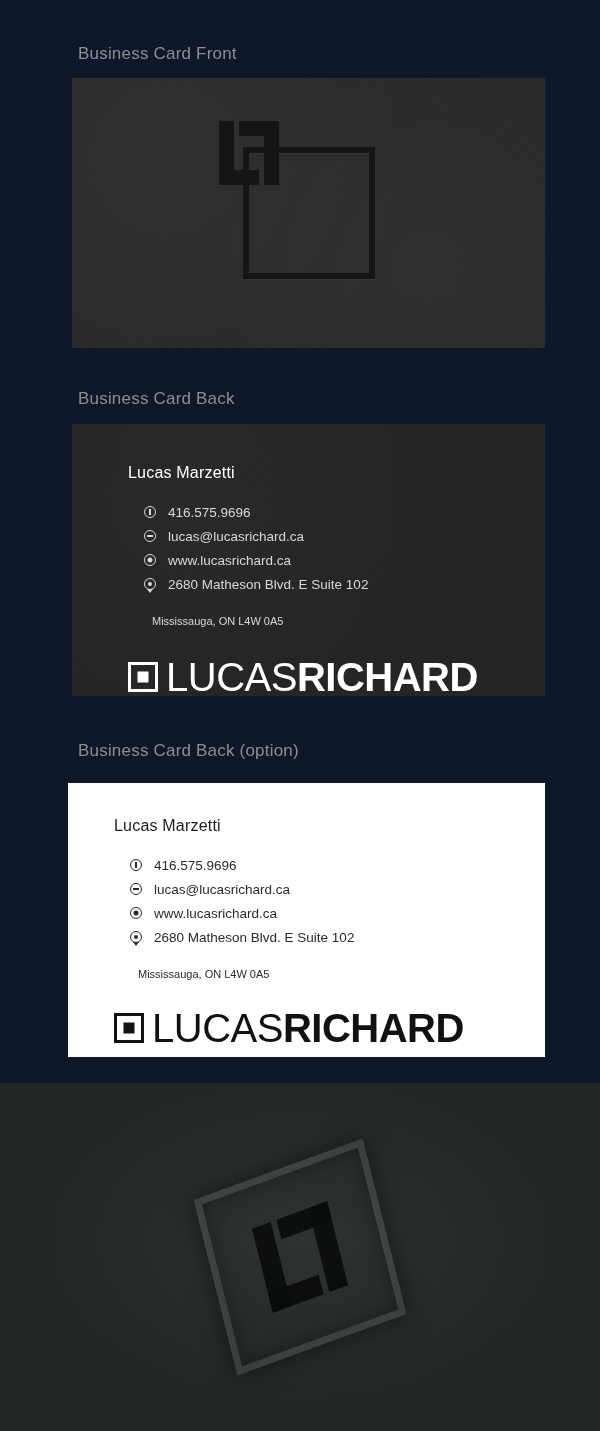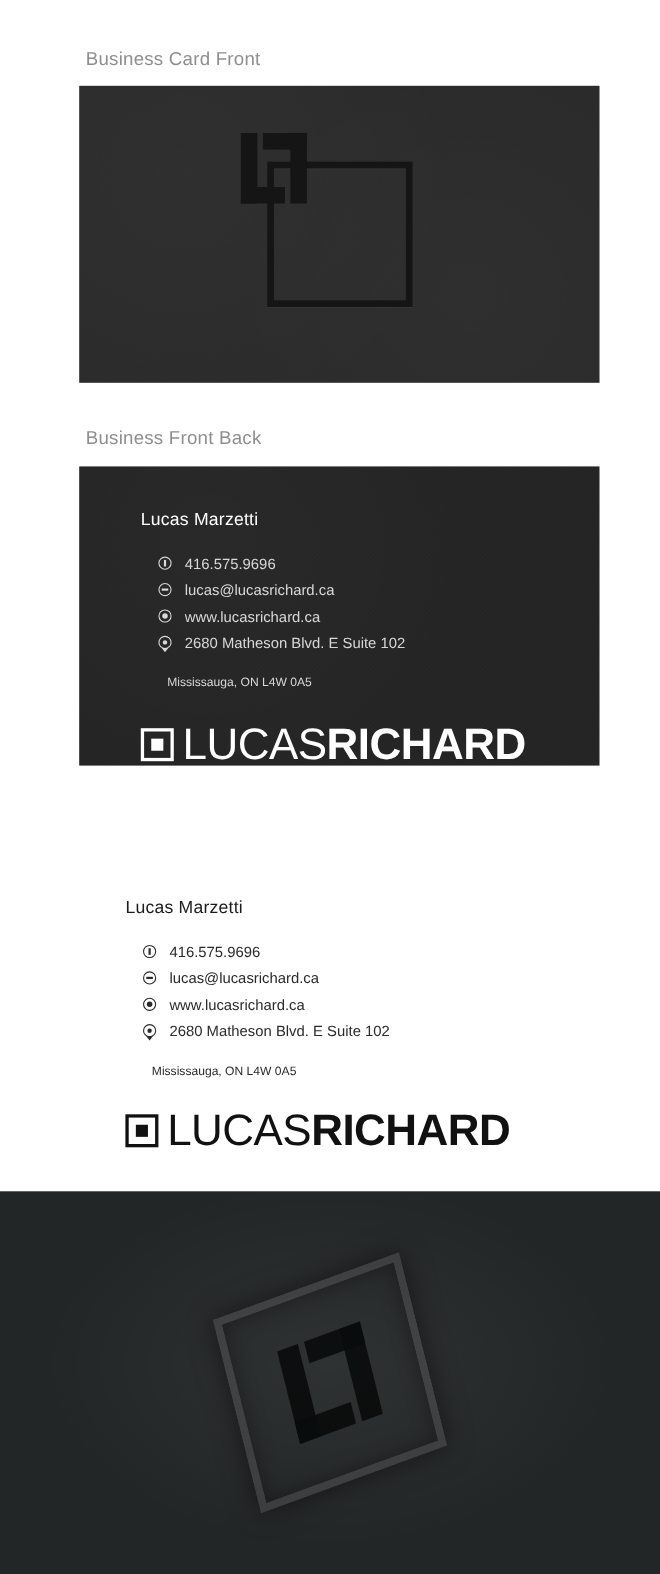--- a/index.html
+++ b/index.html
@@ -5,21 +5,21 @@
   * { box-sizing: border-box; }
   html, body { margin: 0; padding: 0; }
   body {
     width: 600px;
     height: 1431px;
     background: #eaeaea;
     font-family: "Liberation Sans", sans-serif;
     overflow: hidden;
   }
 
-  .page { position: relative; width: 600px; height: 1431px; background: #ffffff; }
+  .page { position: relative; width: 600px; height: 1431px; background: #0f172a; }
 
   .section-label {
     color: #8e8e8e;
     font-size: 17px;
     font-weight: 400;
     letter-spacing: 0.2px;
     padding-left: 78px;
   }
 
   
@@ -247,21 +247,21 @@
     <div class="emboss-logo">
       <div class="emboss-inner mono">
         <span class="l-stem"></span>
         <span class="l-foot"></span>
         <span class="r-stem"></span>
         <span class="r-top"></span>
       </div>
     </div>
   </div>
 
-  <div class="section-label lbl-back">Business Front Back</div>
+  <div class="section-label lbl-back">Business Card Back</div>
 
   <div class="card-back-dark">
     <div class="noise"></div>
     <div class="card-inner">
       <div class="person-name">Lucas Marzetti</div>
       <ul class="contact-list">
         <li class="contact-row">
           <span class="ci ci-phone"></span>
           <span>416.575.9696</span>
         </li>
@@ -282,20 +282,21 @@
 
       <div class="wordmark">
         <span class="wm-badge"></span>
         <span class="wm-text">
           <span class="wm-light">LUCAS</span><span class="wm-bold">RICHARD</span>
         </span>
       </div>
     </div>
   </div>
 
+  <div class="section-label lbl-opt">Business Card Back (option)</div>
 
   <div class="card-back-light">
     <div class="card-inner">
       <div class="person-name">Lucas Marzetti</div>
       <ul class="contact-list">
         <li class="contact-row">
           <span class="ci ci-phone"></span>
           <span>416.575.9696</span>
         </li>
         <li class="contact-row">

